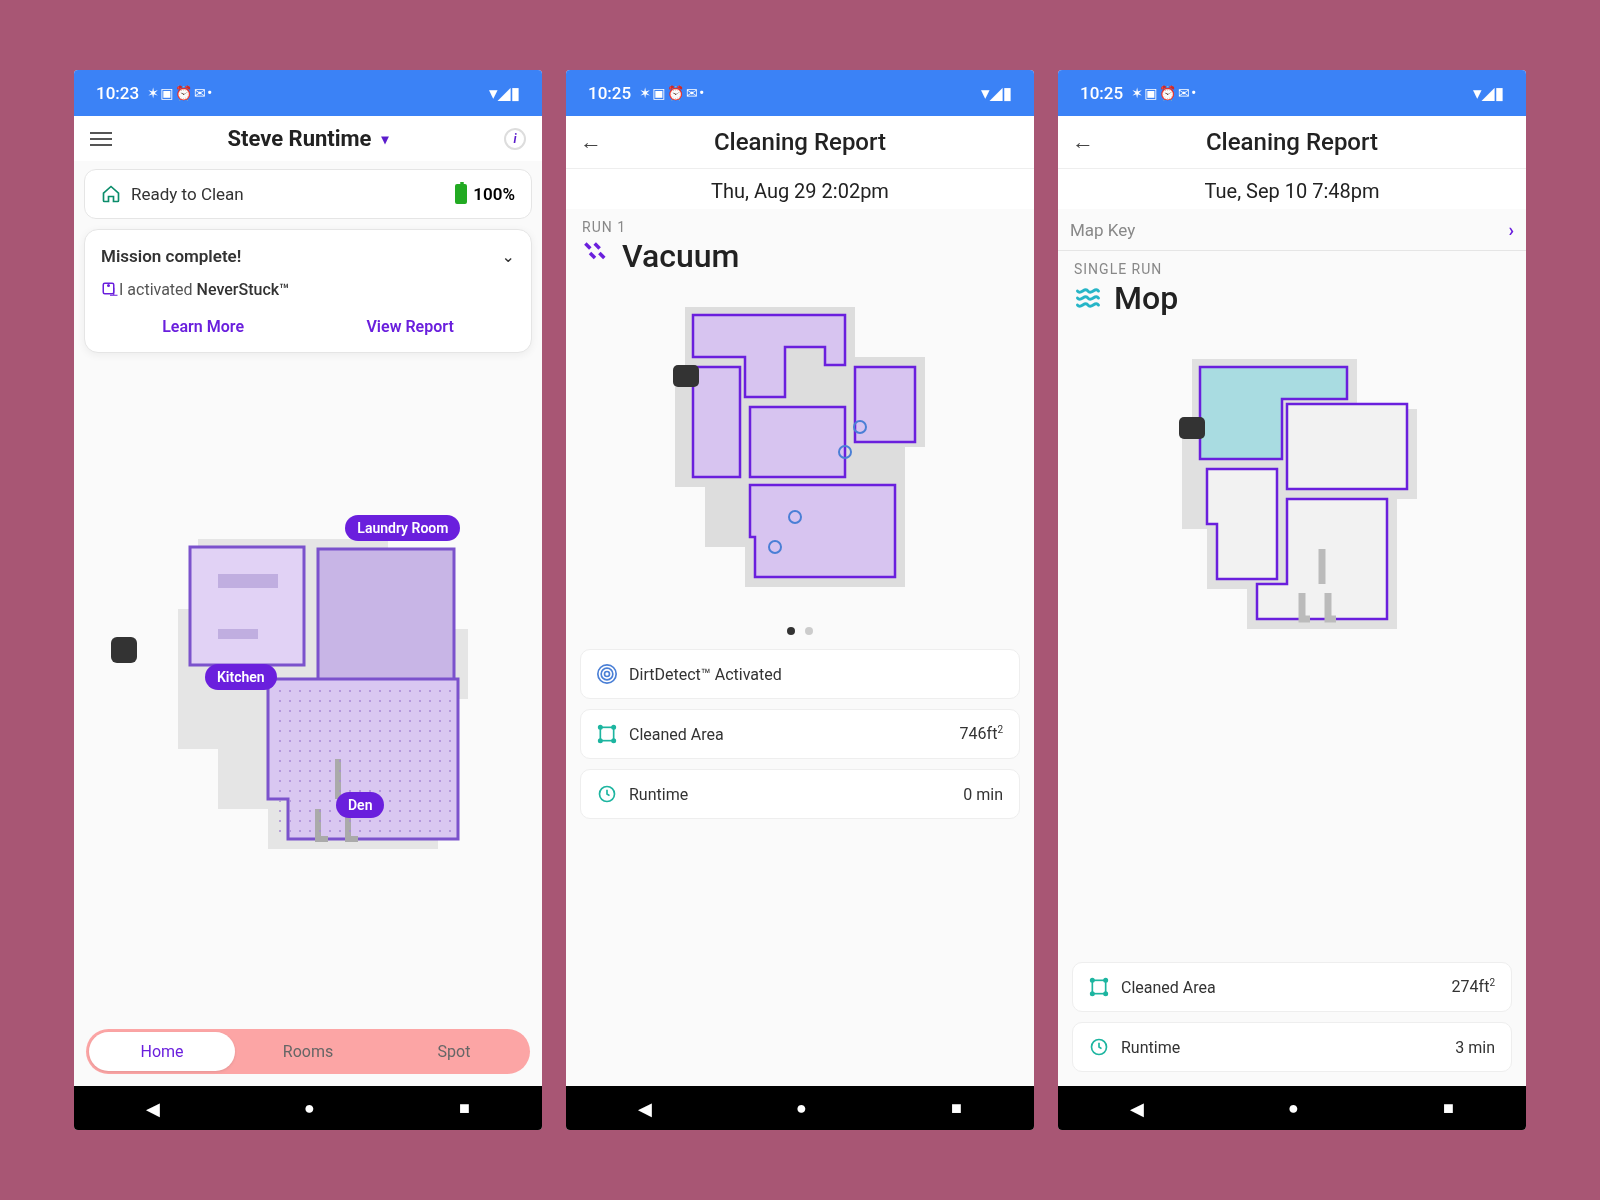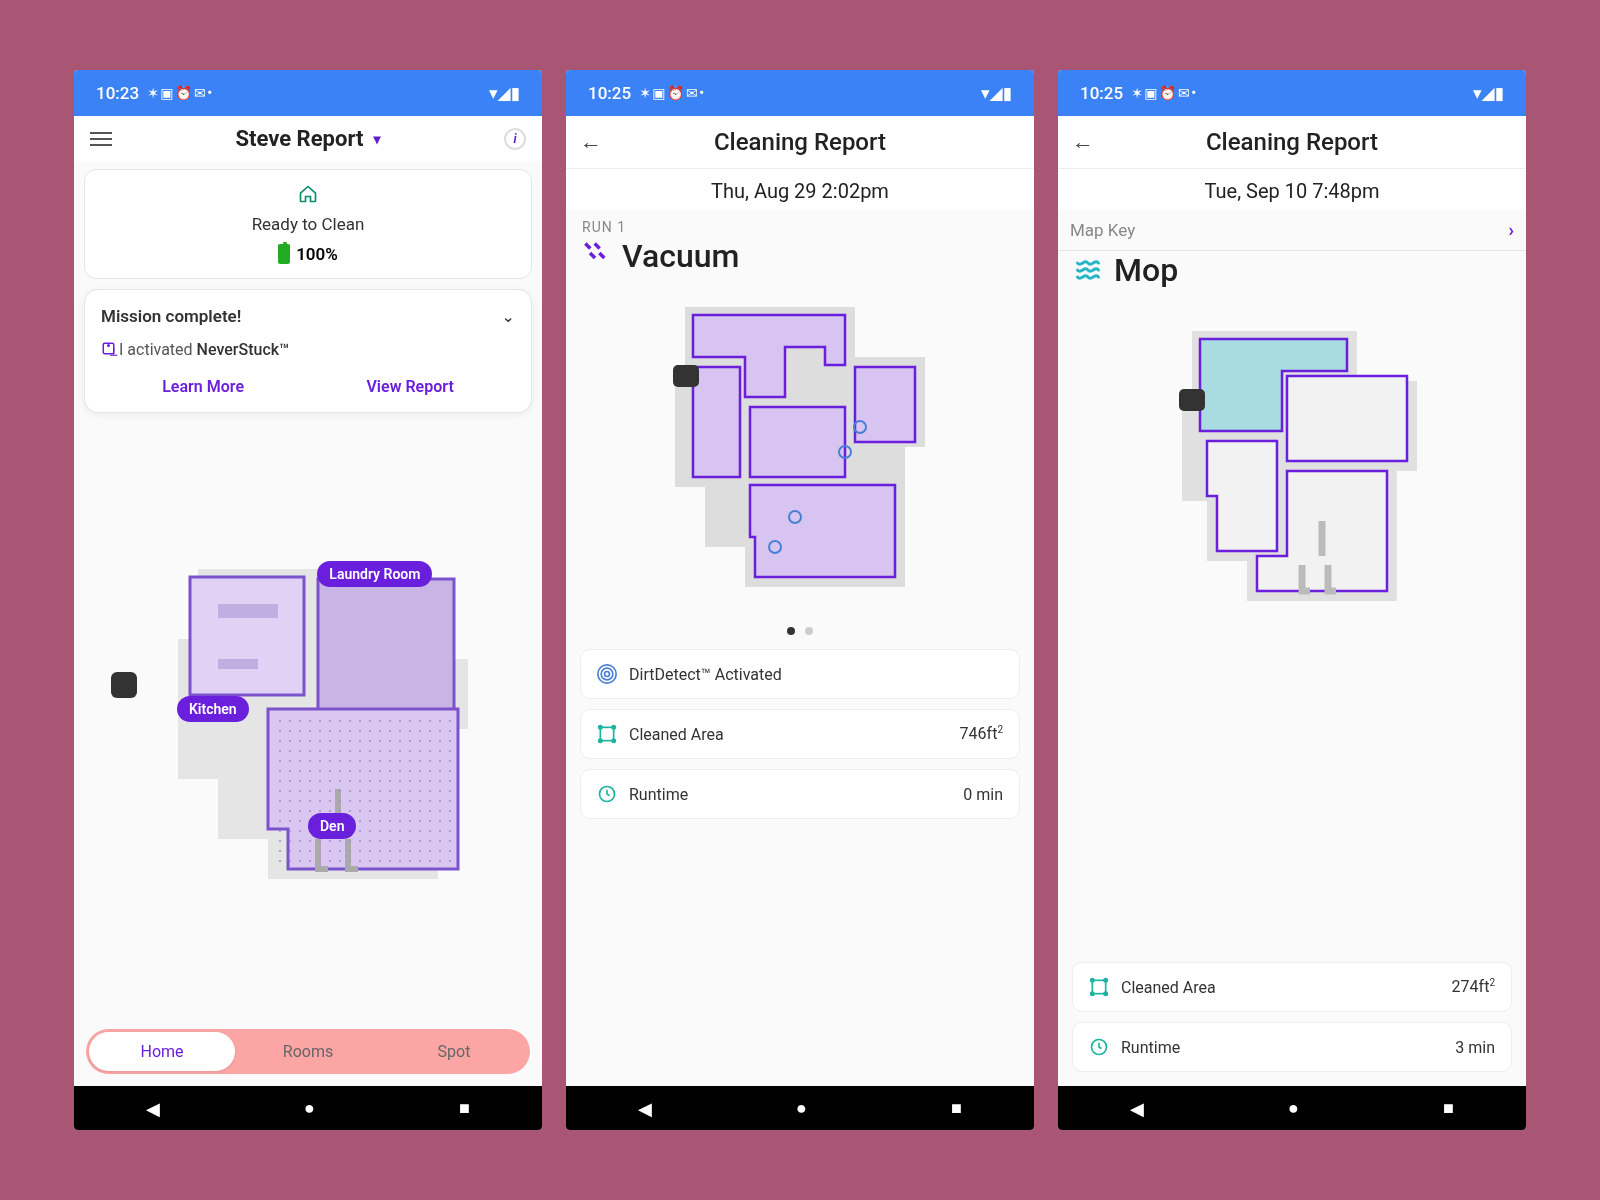--- a/index.html
+++ b/index.html
@@ -53,21 +53,21 @@
   .hamburger span { height: 2px; background: #555; }
   .header-title { display: flex; align-items: center; gap: 10px; font-weight: 700; font-size: 22px; color: #222; }
   .chev-down { color: #5b1ccc; font-size: 14px; }
   .info-btn { width: 22px; height: 22px; border-radius: 50%; border: 2px solid #ddd; color: #5b1ccc; display: flex; align-items: center; justify-content: center; font-size: 12px; font-weight: 700; font-style: italic; }
   .ready-card {
     margin: 8px 10px 0;
     border: 1px solid #e5e5e5;
     border-radius: 12px;
     background: #fff;
     padding: 14px 16px;
-    display: flex; align-items: center; gap: 10px; flex-direction: column;
+    display: flex; align-items: center; gap: 10px;
   }
   .home-ico { width: 20px; height: 20px; position: relative; }
   .home-ico svg { width: 100%; height: 100%; }
   .ready-txt { font-size: 17px; color: #333; flex: 1; }
   .batt { display: flex; align-items: center; gap: 6px; font-size: 17px; font-weight: 600; }
   .batt-ico { width: 12px; height: 20px; border: 2px solid #2a2; border-radius: 2px; position: relative; background: #2a2; }
   .batt-ico::before { content:""; position:absolute; top:-4px; left:3px; width:4px; height:2px; background:#2a2; border-radius:1px; }
   .mission-card {
     margin: 10px 10px 0;
     border: 1px solid #e5e5e5;
@@ -80,21 +80,21 @@
   .mc-title { font-size: 17px; font-weight: 600; color: #333; }
   .mc-chev { font-size: 16px; color: #333; }
   .mc-row { display: flex; align-items: center; gap: 0; margin-top: 14px; }
   .mc-ico { width: 18px; height: 18px; }
   .mc-txt { font-size: 16px; color: #555; }
   .mc-txt b { color: #333; font-weight: 500; }
   .mc-actions { display: flex; justify-content: space-around; margin-top: 18px; }
   .mc-link { color: #6a1fdd; font-weight: 600; font-size: 16px; cursor: pointer; }
   .map1-wrap { flex: 1; position: relative; padding: 8px 12px 12px; display: flex; align-items: center; justify-content: center; }
   .map1 { width: 100%; max-width: 340px; }
-  .room-tag { position: absolute; background: #6a1fdd; color: #fff; font-size: 14px; font-weight: 600; padding: 5px 12px; border-radius: 14px; }
+  .room-tag { position: absolute; background: #6a1fdd; color: #fff; font-size: 14px; font-weight: 600; padding: 5px 12px; border-radius: 14px; margin-left: 28px; }
   .robot-dot { position: absolute; width: 26px; height: 26px; background: #333; border-radius: 6px; }
   .tabs {
     margin: 0 12px 12px;
     background: #fca5a5;
     border-radius: 24px;
     display: flex;
     padding: 3px;
   }
   .tab {
     flex: 1; text-align: center; padding: 10px 0; border-radius: 22px; font-size: 16px; color: #666; cursor: pointer;
@@ -163,21 +163,21 @@
     <div class="status-right">▾◢▮</div>
   </div>
   <div class="screen">
     <div class="header1">
       <div class="hamburger">
           <span></span>
           <span></span>
           <span></span>
         </div>
       <div class="header-title">
-        <span>Steve Report</span>
+        <span>Steve Runtime</span>
         <span class="chev-down">▾</span>
       </div>
       <div class="info-btn">i</div>
     </div>
     <div class="ready-card">
       <span class="home-ico">
         <svg viewBox="0 0 24 24" fill="none" stroke="#0b8d6b" stroke-width="2">
             <path d="M3 11L12 3l9 8v9a1 1 0 0 1-1 1h-5v-6H9v6H4a1 1 0 0 1-1-1z"></path>
           </svg>
       </span>
@@ -348,20 +348,21 @@
   <div class="screen">
     <div class="header2">
       <span class="back-arrow">←</span>
       <span class="h2-title">Cleaning Report</span>
     </div>
     <div class="h2-sub">Tue, Sep 10 7:48pm</div>
     <div class="map-key-row">
       <span class="map-key-txt">Map Key</span>
       <span class="map-key-chev">›</span>
     </div>
+    <div class="run-label">SINGLE RUN</div>
     <div class="run-title">
       <span class="vac-ico">
         <svg viewBox="0 0 24 24" fill="none" stroke="#26b5c7" stroke-width="2.5" stroke-linecap="round">
             <path d="M3 6c3 4 6-4 9 0s6-4 9 0"></path>
             <path d="M3 12c3 4 6-4 9 0s6-4 9 0"></path>
             <path d="M3 18c3 4 6-4 9 0s6-4 9 0"></path>
           </svg>
       </span>
       <span class="run-title-txt">Mop</span>
     </div>

